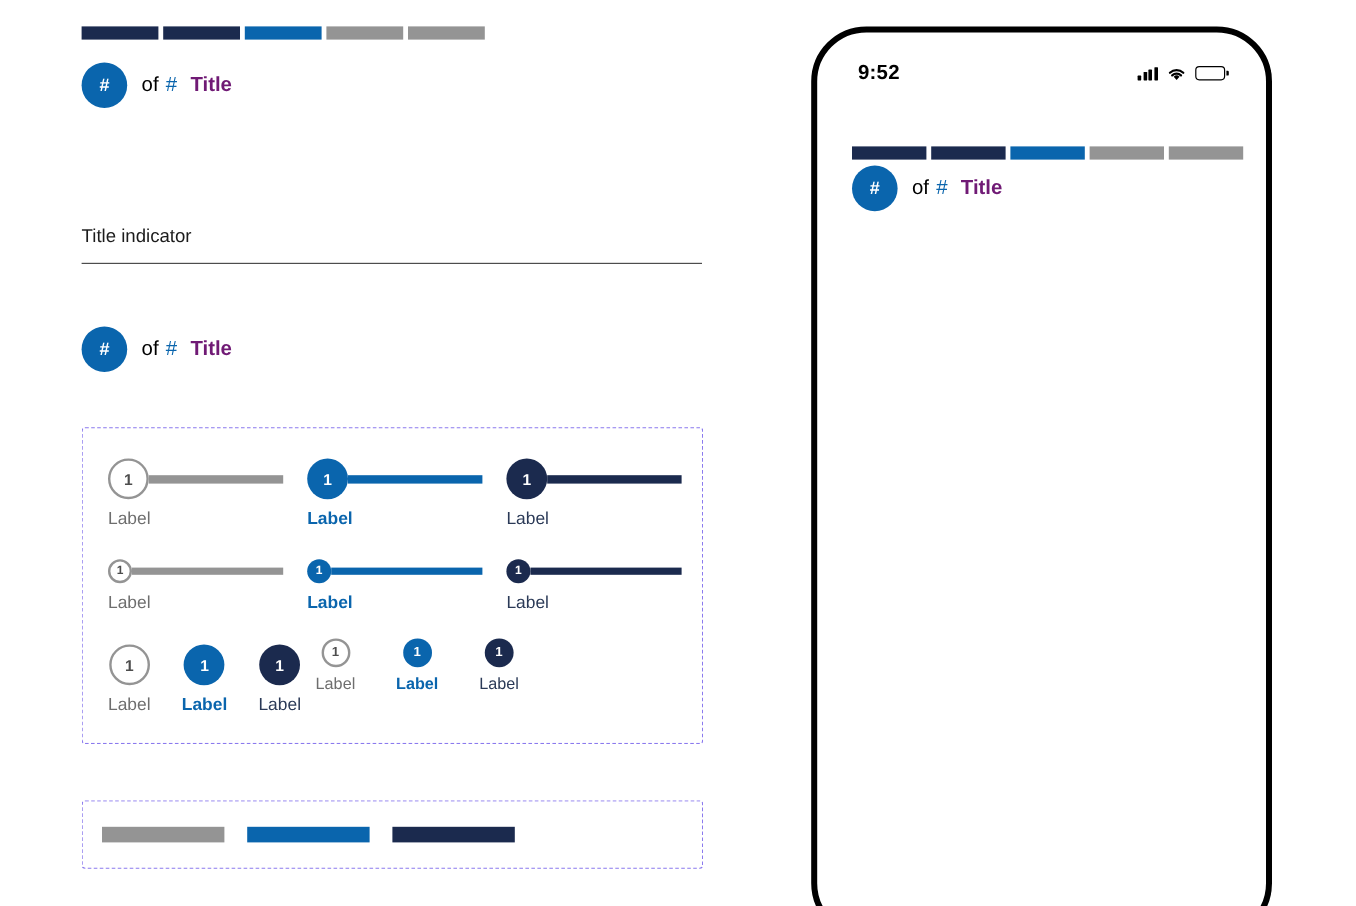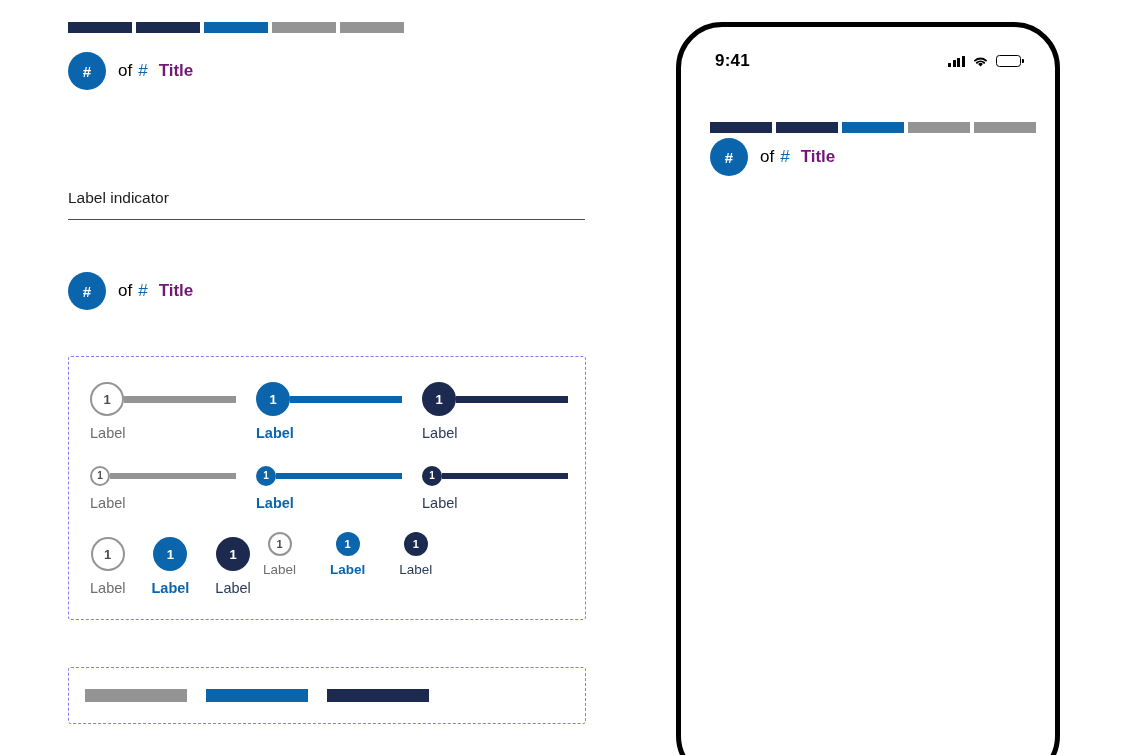--- a/index.html
+++ b/index.html
@@ -155,21 +155,21 @@
     <div class="seg grey" style="width:64px"></div>
   </div>
 
   <div class="titleline" style="position:absolute;left:68px;top:52px;font-size:17px;">
     <span class="bubble" style="width:38px;height:38px;font-size:15px;">#</span>
     <span style="margin-left:12px;">of</span>
     <span class="hashnum" style="margin-left:6px;">#</span>
     <span class="ttl" style="margin-left:11px;">Title</span>
   </div>
 
-  <div class="section-heading" style="left:68px;top:189px;">Label indicator</div>
+  <div class="section-heading" style="left:68px;top:189px;">Title indicator</div>
   <div class="section-rule" style="left:68px;top:219px;width:517px;"></div>
 
   <div class="titleline" style="position:absolute;left:68px;top:272px;font-size:17px;">
     <span class="bubble" style="width:38px;height:38px;font-size:15px;">#</span>
     <span style="margin-left:12px;">of</span>
     <span class="hashnum" style="margin-left:6px;">#</span>
     <span class="ttl" style="margin-left:11px;">Title</span>
   </div>
 
   <div class="dashbox" style="left:68px;top:356px;width:518px;height:264px;"></div>
@@ -255,21 +255,21 @@
   <div class="dashbox" style="left:68px;top:667px;width:518px;height:57px;"></div>
   <div class="swatches" style="left:85px;top:689px;gap:19px;">
     <div class="swatch grey" style="width:102px"></div>
     <div class="swatch blue" style="width:102px"></div>
     <div class="swatch navy" style="width:102px"></div>
   </div>
 
   <div class="phone" style="left:676px;top:22px;width:384px;height:760px;">
 
     <div class="statusbar">
-      <span class="clock">9:41</span>
+      <span class="clock">9:52</span>
       <span class="statusicons">
         <span class="bars">
           <i></i>
             <i></i>
             <i></i>
             <i></i>
         </span>
         <span style="display:flex;align-items:center;">
           <svg width="17" height="13" viewBox="0 0 17 13" aria-hidden="true">
             <path d="M8.5 11.6 6.05 8.95a3.6 3.6 0 0 1 4.9 0z" fill="#000"></path>

